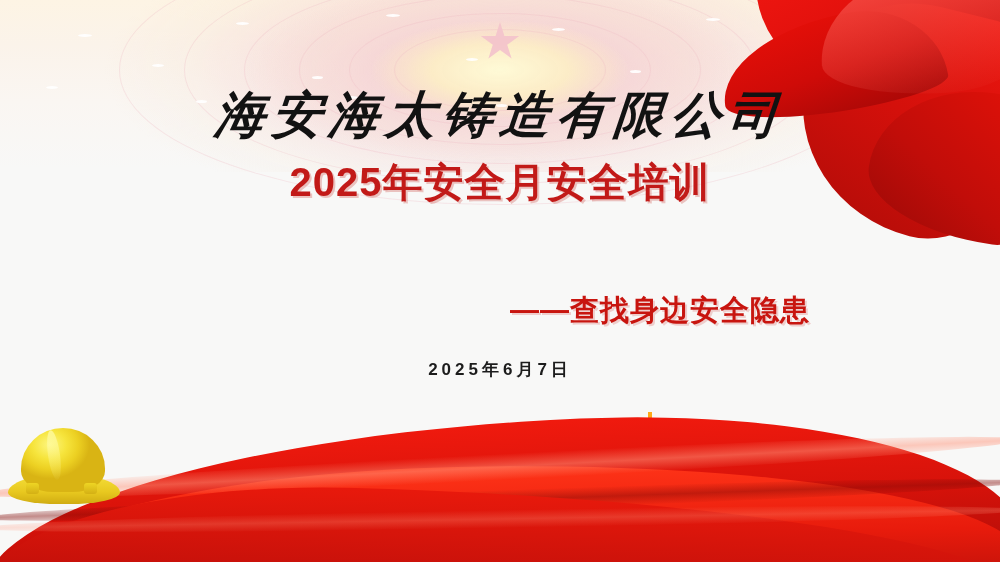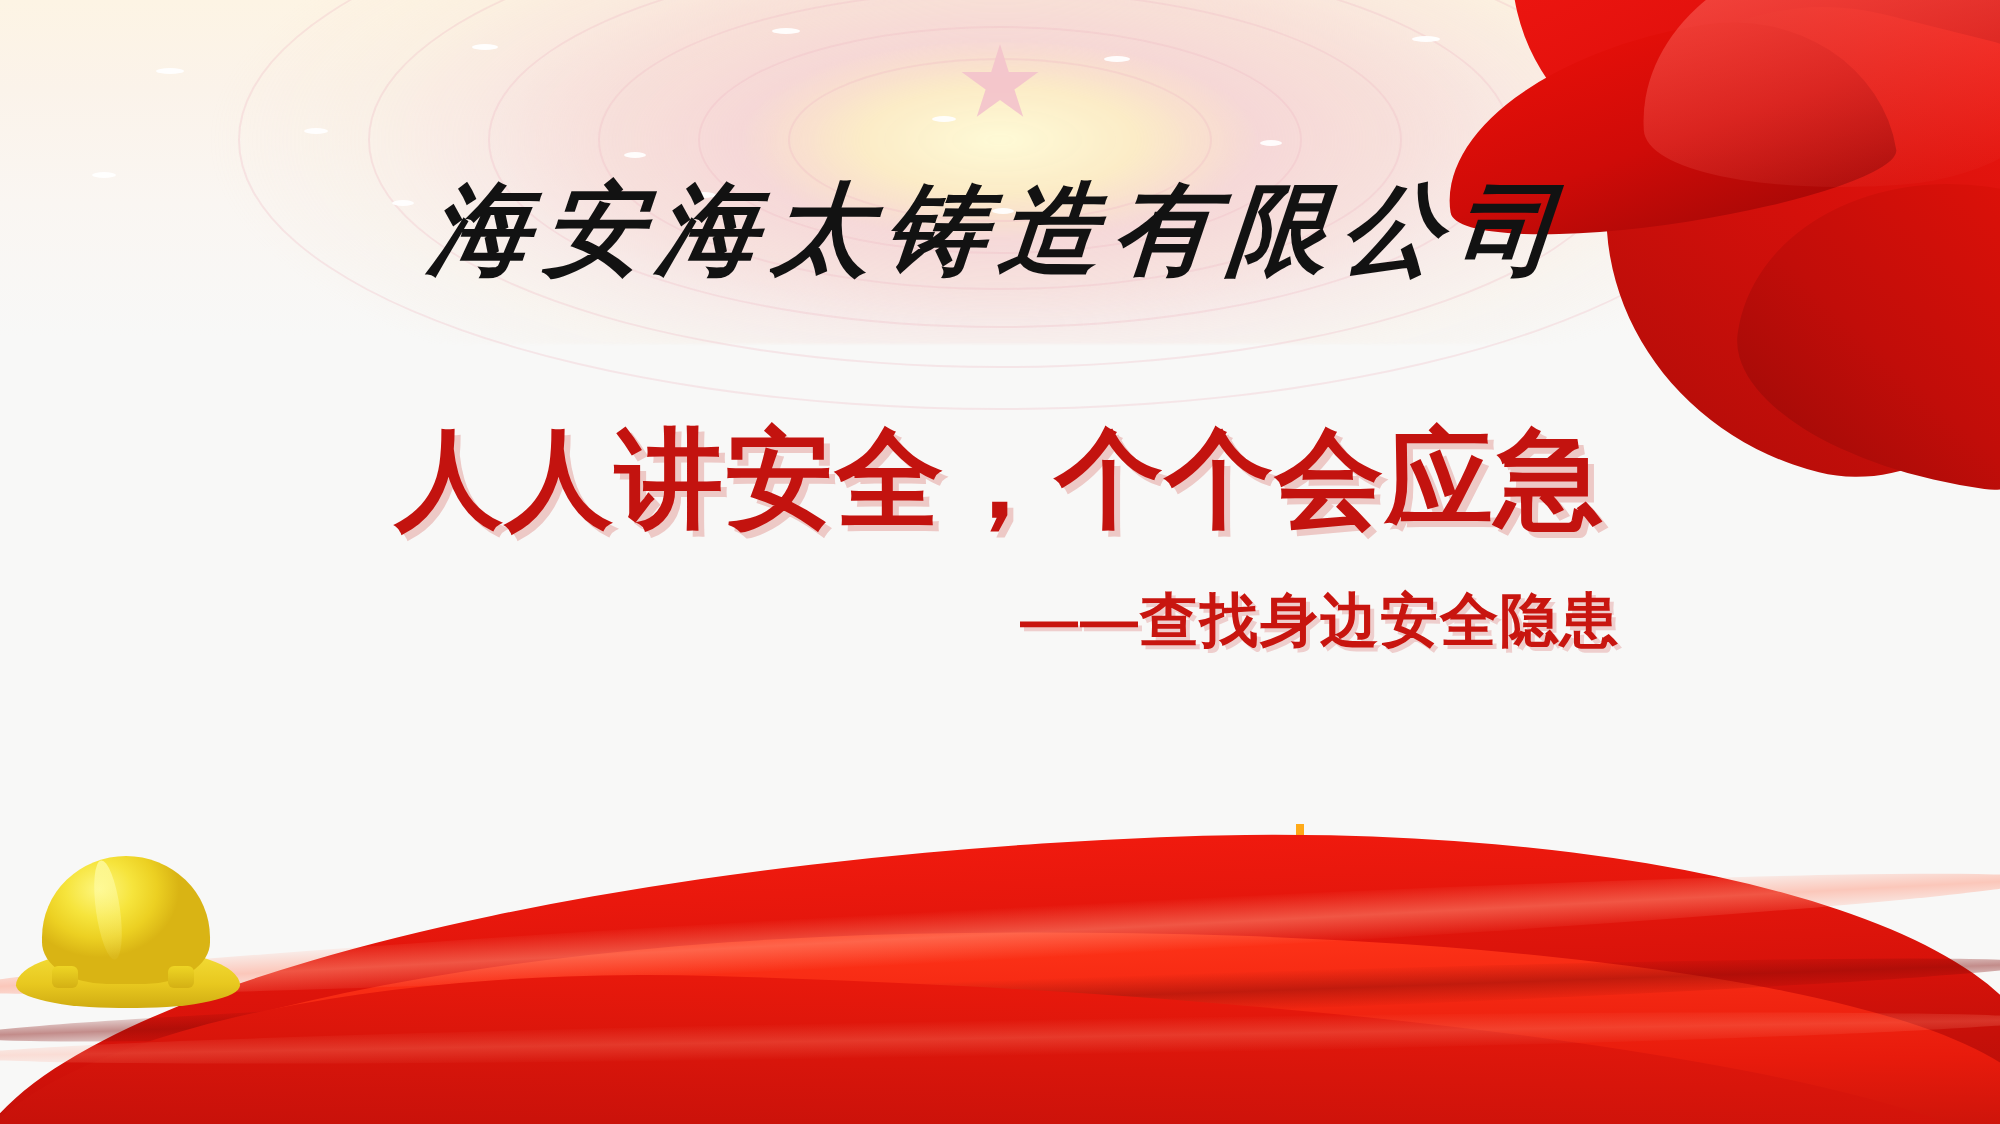--- a/index.html
+++ b/index.html
@@ -404,17 +404,18 @@
   <div class="layer" id="hardhat">
     <div id="hat-brim"></div>
     <div id="hat-dome"></div>
     <div id="hat-ridge"></div>
     <div class="hat-tab" id="hat-tab-l"></div>
     <div class="hat-tab" id="hat-tab-r"></div>
   </div>
 
   <div id="text-block">
     <div id="company-name">海安海太铸造有限公司</div>
-    <div id="slogan">人人讲安全，个个会应急</div>
+    <div id="training-title">2025年安全月安全培训</div>
     <div id="subtitle">——查找身边安全隐患</div>
+    <div id="event-date">2025年6月7日</div>
   </div>
 
 </div>
 
 </body></html>

